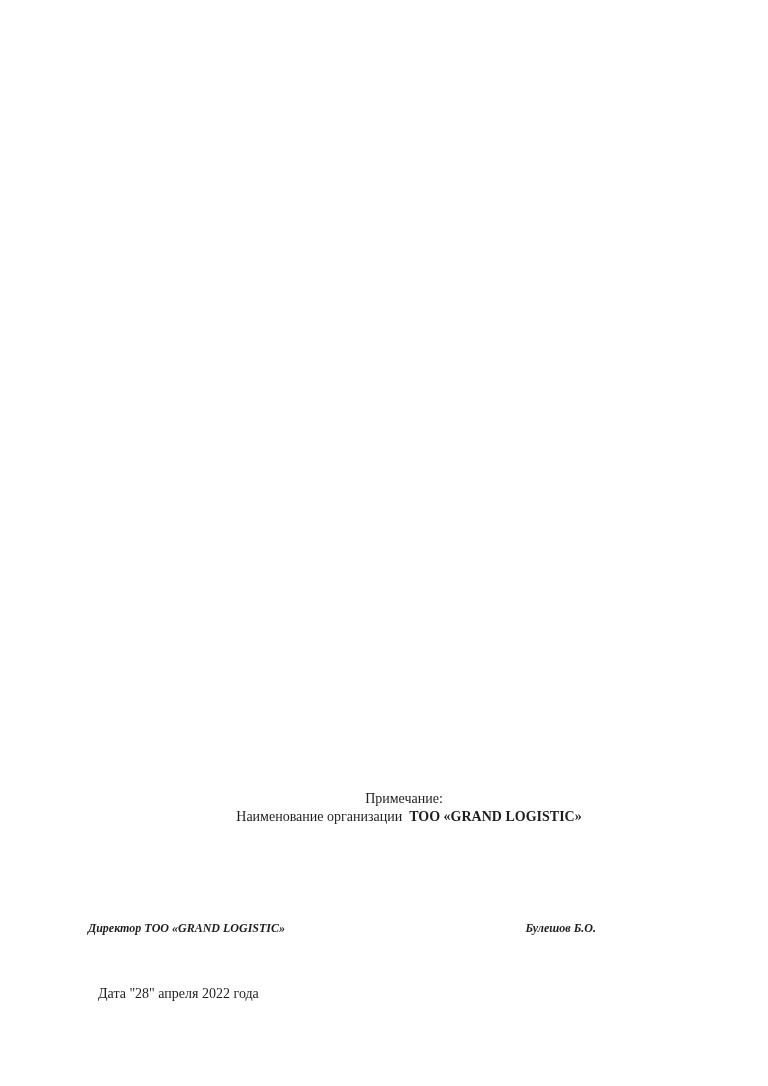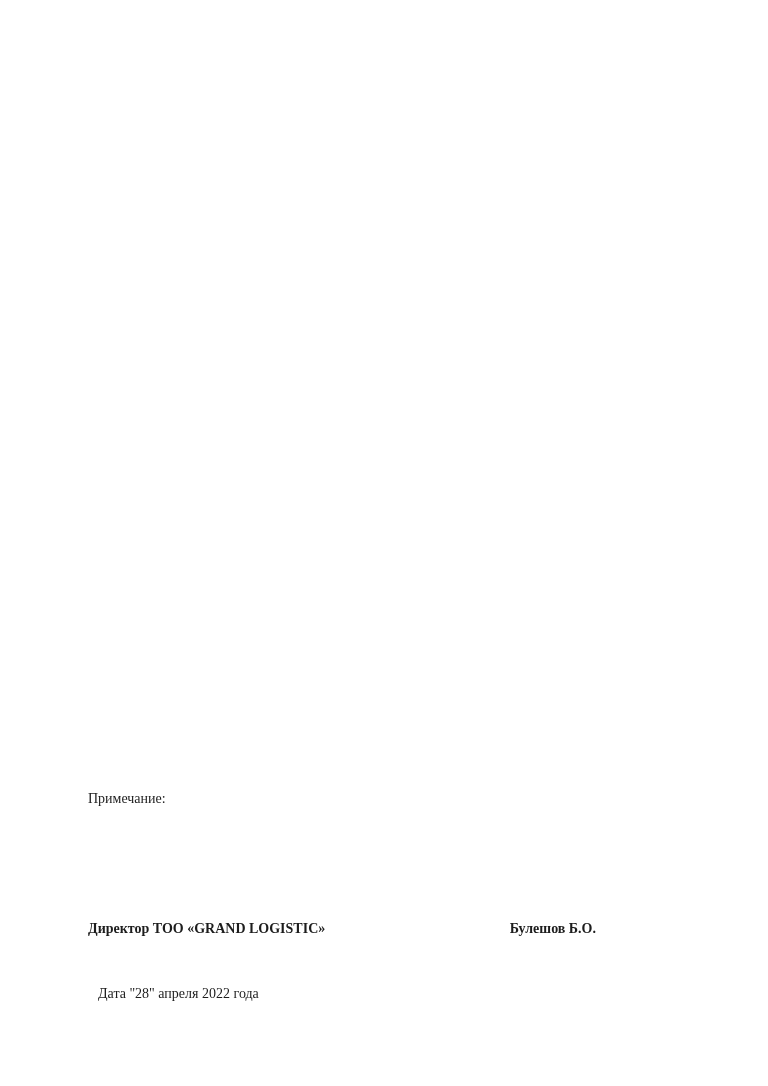--- a/index.html
+++ b/index.html
@@ -9,29 +9,29 @@
   }
   
   table.tariff{
     position:absolute;left:62px;top:35px;width:680px;
     border-collapse:collapse;table-layout:fixed;
     font-size:13px;line-height:1.3;
   }
   
   .notes{
     position:absolute;left:58px;top:790px;width:662px;
-    font-size:14px;line-height:18px;
+    font-size:14px;line-height:18px;text-align:center;
   }
   .notes p{margin:0;white-space:pre-wrap;}
   .ind{text-indent:40px;}
   .ind-sm{text-indent:30px;}
   .signature{
     position:absolute;left:88px;top:921px;width:508px;
     display:flex;justify-content:space-between;
-    font-size:14px;font-weight:bold;
+    font-size:12px;font-weight:bold;font-style:italic;
   }
   .dateline{
     position:absolute;left:98px;top:972px;
     font-size:14px;
   }
 </style>
 </head>
 <body>
 
 <table class="tariff">
@@ -41,20 +41,21 @@
     <col style="width:85px">
     <col style="width:91px">
     <col style="width:55px">
     <col style="width:221px">
   </colgroup>
   <tbody id="table-body"></tbody>
 </table>
 
 <div class="notes">
   <p class="ind-sm">Примечание:</p>
+  <p class="ind"><span>Наименование организации  </span><b>ТОО «GRAND LOGISTIC»</b></p>
 </div>
 
 <div class="signature">
   <b>Директор ТОО «GRAND LOGISTIC»</b>
   <b>Булешов Б.О.</b>
 </div>
 
 <p class="dateline">Дата "28" апреля 2022 года</p>
 
 </body></html>

